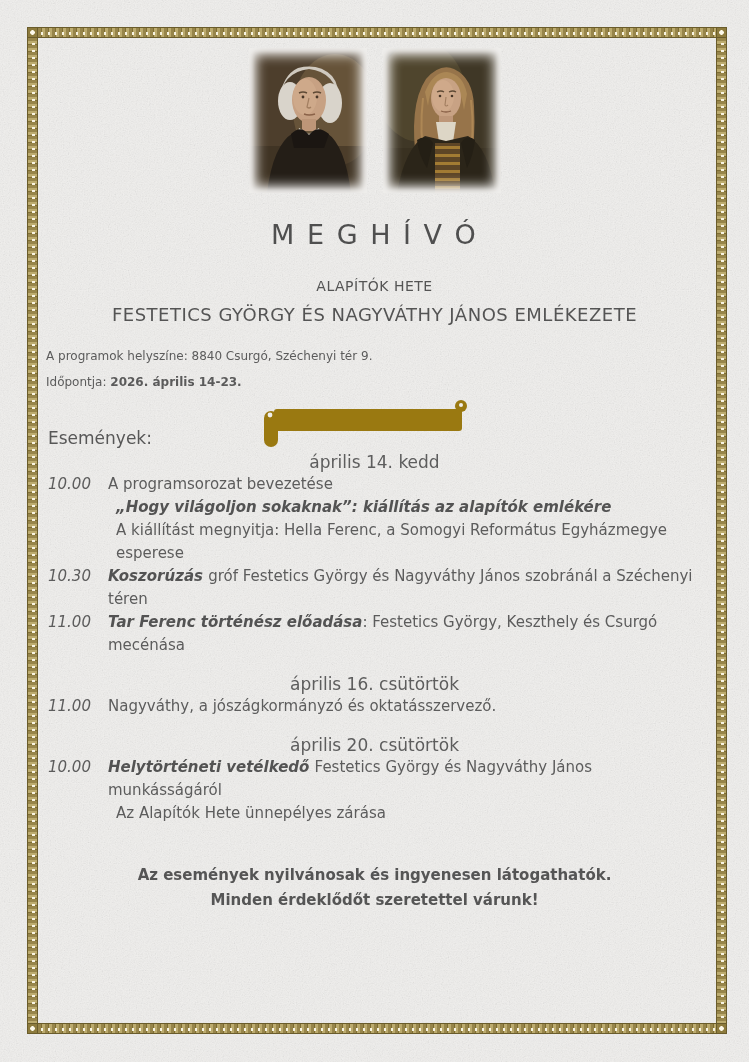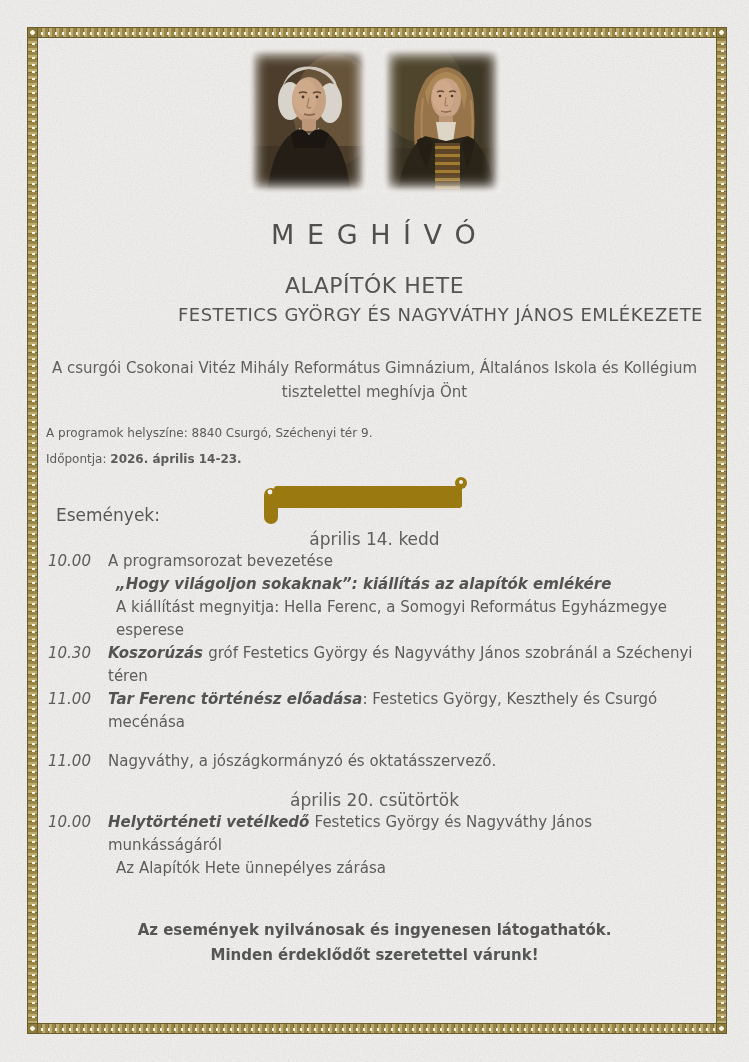--- a/index.html
+++ b/index.html
@@ -51,31 +51,31 @@
   
   .portraits{display:flex;justify-content:center;gap:16px;margin-top:10px;}
   .portrait{position:relative;width:118px;height:145px;overflow:hidden;}
   .portrait svg{display:block;}
   .portrait::after{
     content:"";position:absolute;inset:0;
     box-shadow:inset 0 0 12px 7px #f0efed, inset 0 0 5px 3px rgba(240,239,237,.75);
   }
 
   .title{margin-top:25px;text-align:center;font-size:27px;letter-spacing:2px;color:#4f4f4f;line-height:34px;}
-  .sub1{margin-top:22px;text-align:center;font-size:22px;letter-spacing:.5px;color:#545454;line-height:24px;}
-  .sub2{margin-top:5px;text-align:right;font-size:18px;letter-spacing:.5px;color:#545454;line-height:24px;}
+  .sub1{margin-top:22px;text-align:center;font-size:14px;letter-spacing:.5px;color:#545454;line-height:24px;}
+  .sub2{margin-top:5px;text-align:center;font-size:18px;letter-spacing:.5px;color:#545454;line-height:24px;}
 
   .intro{margin-top:29px;text-align:center;font-size:15px;line-height:24px;color:#5f5f5f;}
   .invite{margin-top:9px;text-align:center;font-size:15.5px;font-weight:bold;color:#555;line-height:22px;}
 
   .details{margin-top:16px;font-size:12px;line-height:26px;color:#5b5b5b;}
   .details .bold{font-weight:bold;}
 
   .events-head{position:relative;height:52px;margin-top:4px;}
-  .events-label{position:absolute;left:10px;top:29px;font-size:17px;color:#575757;}
+  .events-label{position:absolute;left:2px;top:29px;font-size:17px;color:#575757;}
   .scroll-banner{position:absolute;left:216px;top:0;}
 
   .day-title{text-align:center;font-size:17px;color:#5d5d5d;line-height:22px;}
   .day{margin-top:0;}
   .day + .day{margin-top:16px;}
   .event-row{display:flex;font-size:15px;line-height:23px;color:#5c5c5c;}
   .event-row .time{width:62px;flex:0 0 62px;font-weight:normal;font-style:italic;padding-left:2px;box-sizing:border-box;}
   .event-row .desc{flex:1;}
   .event-row .desc.cont{padding-left:8px;}
   .seg-i{}
@@ -161,24 +161,20 @@
           <path d="M34 92 Q44 86 50 95 L44 120 Q36 108 34 92Z" fill="#241f15"></path>
           <path d="M92 92 Q84 86 78 95 L84 120 Q90 108 92 92Z" fill="#241f15"></path>
         </svg>
       </div>
     </div>
 
     <div class="title">M E G H Í V Ó</div>
     <div class="sub1">ALAPÍTÓK HETE</div>
     <div class="sub2">FESTETICS GYÖRGY ÉS NAGYVÁTHY JÁNOS EMLÉKEZETE</div>
 
-    <div class="intro">
-      <div>A csurgói Csokonai Vitéz Mihály Református Gimnázium, Általános Iskola és Kollégium</div>
-      <div>tisztelettel meghívja Önt</div>
-    </div>
 
     <div class="details">
       <div>
         <span>A programok helyszíne: </span>
         <span>8840 Csurgó, Széchenyi tér 9.</span>
       </div>
       <div>
         <span>Időpontja: </span>
         <span class="bold">2026. április 14-23.</span>
       </div>
@@ -214,20 +210,21 @@
           <div class="event-row">
             <span class="time">10.30</span>
             <span class="desc"><span class="seg-bi">Koszorúzás </span><span class="seg-i">gróf Festetics György és Nagyváthy János szobránál a Széchenyi téren</span></span>
           </div>
           <div class="event-row">
             <span class="time">11.00</span>
             <span class="desc"><span class="seg-bi">Tar Ferenc történész előadása</span><span class="seg-i">: Festetics György, Keszthely és Csurgó mecénása</span></span>
           </div>
         </div>
         <div class="day">
+          <div class="day-title">április 16. csütörtök</div>
           <div class="event-row">
             <span class="time">11.00</span>
             <span class="desc"><span class="seg-r">Nagyváthy, a jószágkormányzó és oktatásszervező.</span></span>
           </div>
         </div>
         <div class="day">
           <div class="day-title">április 20. csütörtök</div>
           <div class="event-row">
             <span class="time">10.00</span>
             <span class="desc"><span class="seg-bi">Helytörténeti vetélkedő </span><span class="seg-r">Festetics György és Nagyváthy János munkásságáról</span></span>

